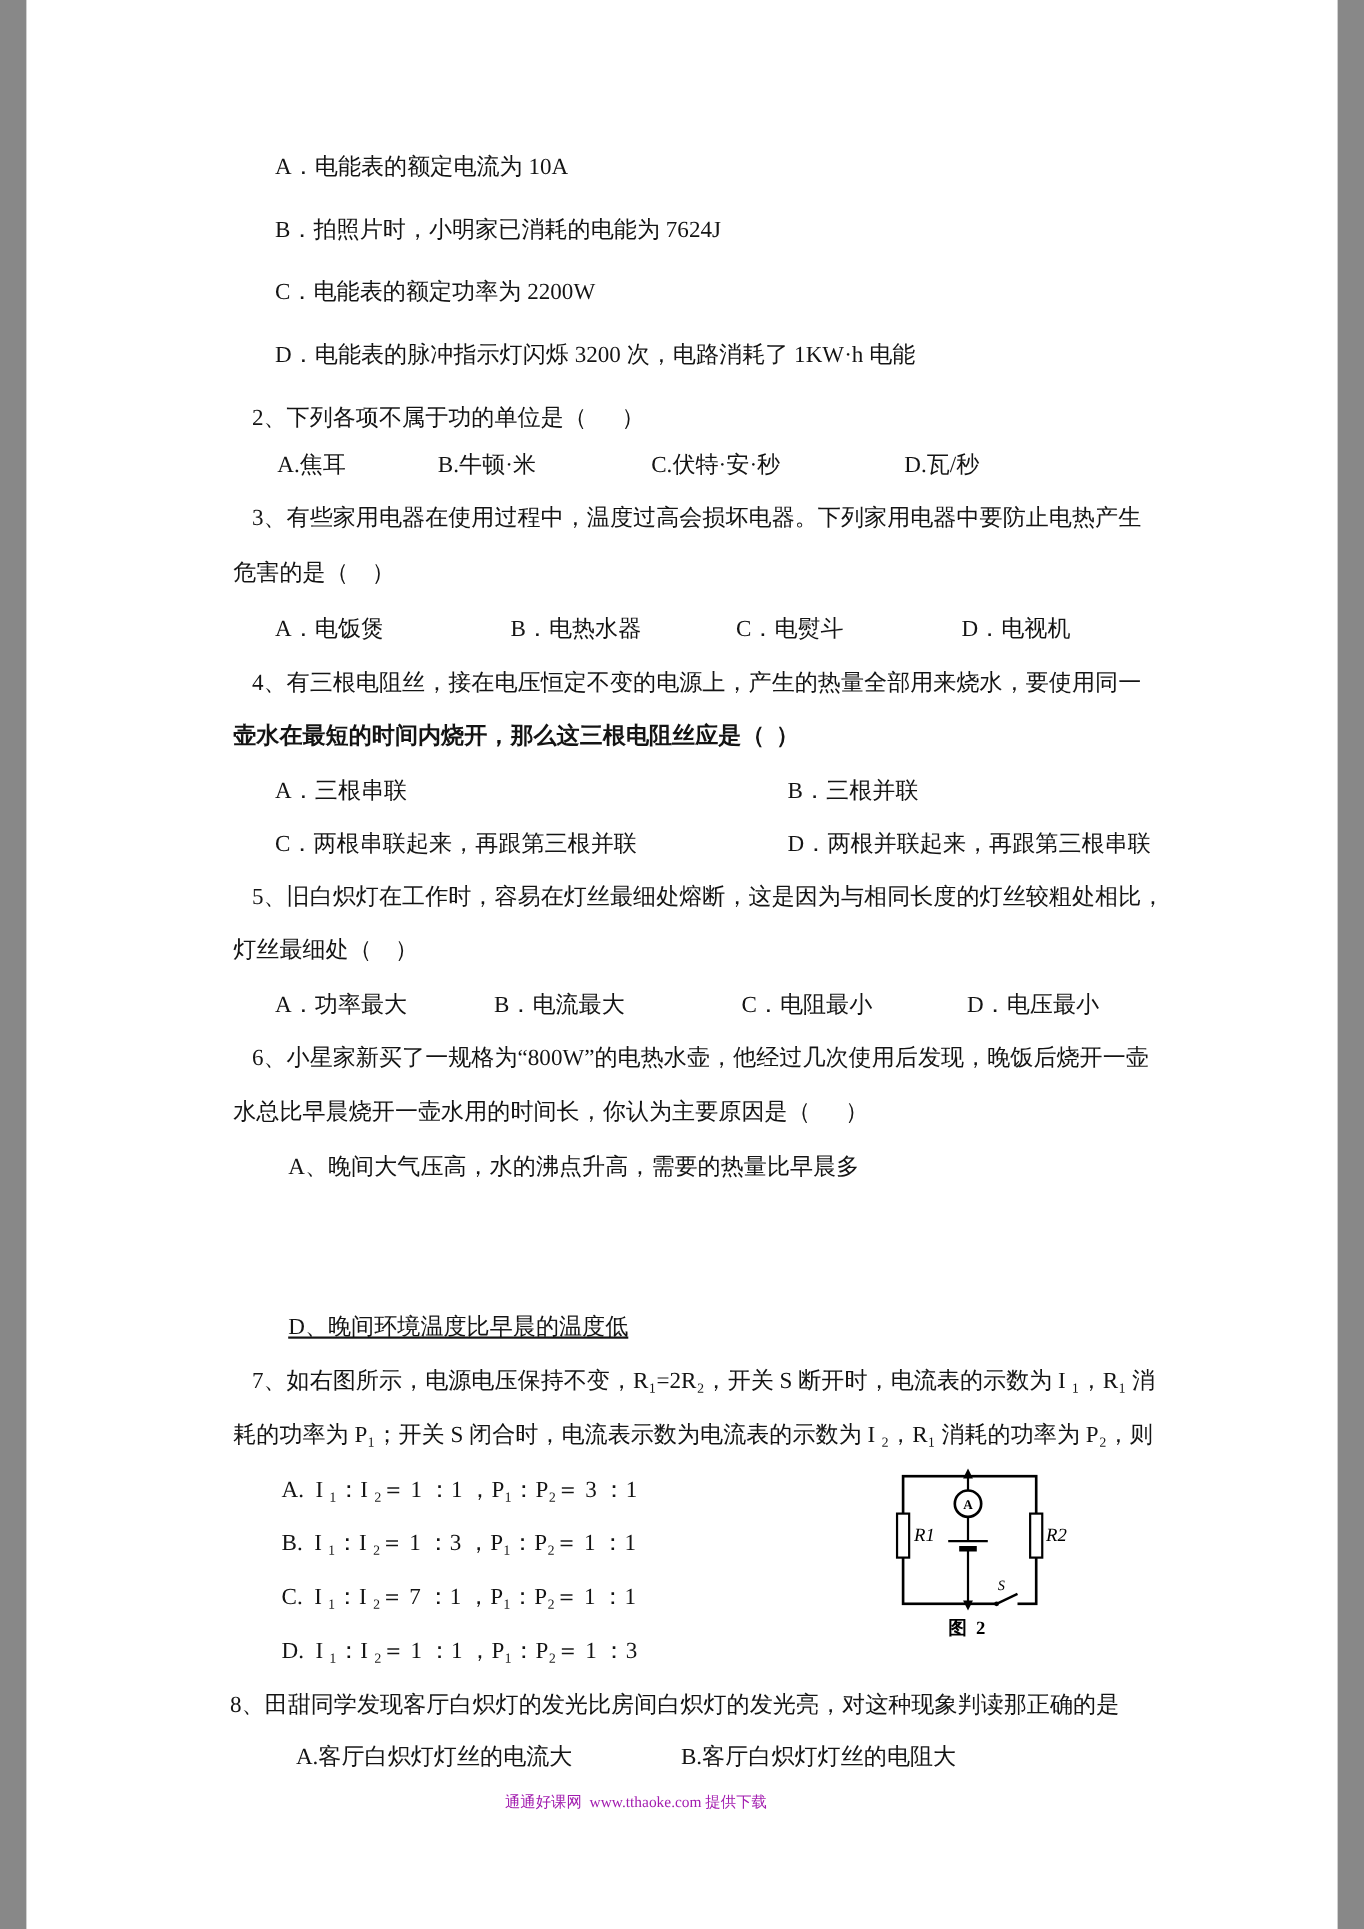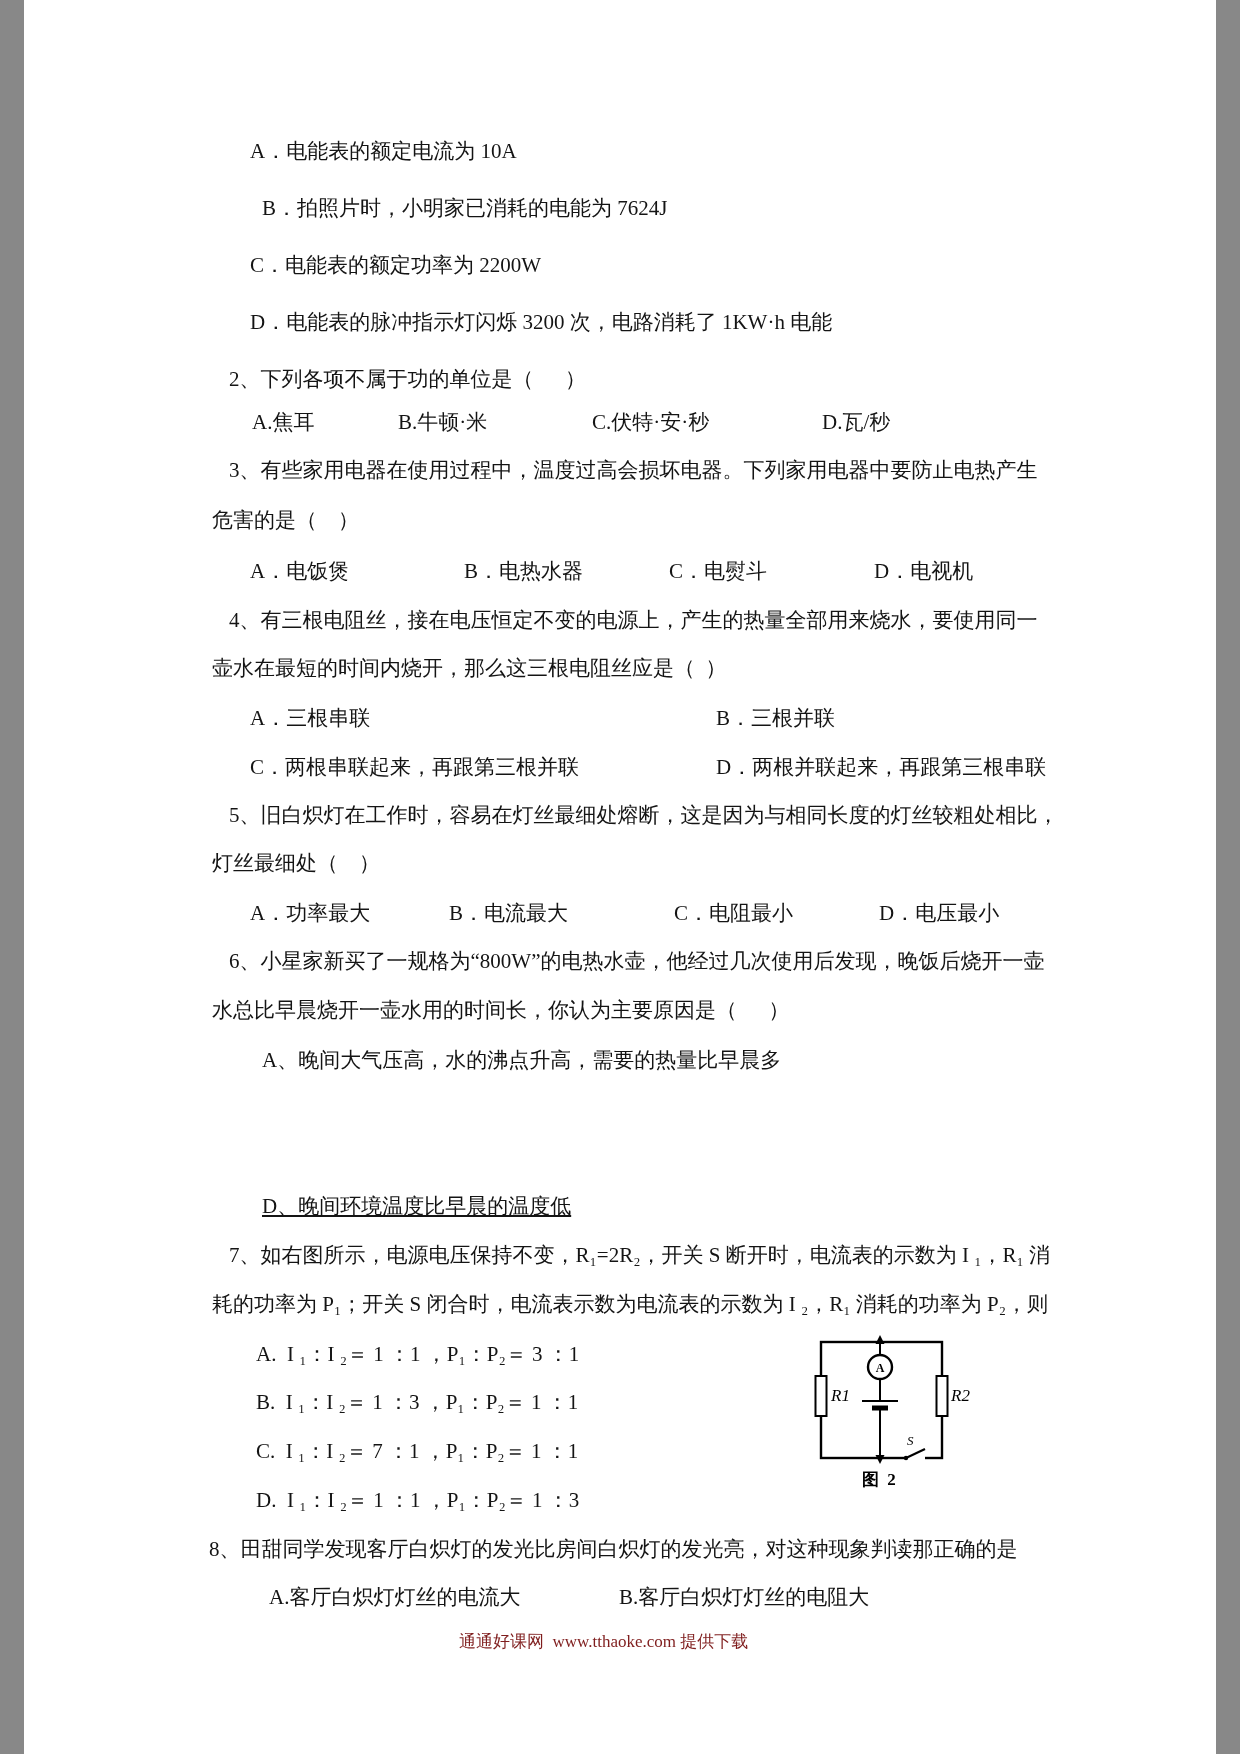--- a/index.html
+++ b/index.html
@@ -3,53 +3,53 @@
 <meta charset="utf-8">
 <style>
   html,body { margin:0; padding:0; background:#888; }
   .page {
     position:relative; width:1192px; height:1754px; margin:0 auto;
     background:#ffffff; overflow:hidden;
     font-family:"Liberation Serif","DejaVu Serif",serif;
     font-size:21px; color:#141414;
   }
   .line { position:absolute; white-space:pre; line-height:28px; }
-  .footer-line { position:absolute; white-space:pre; font-size:17px; color:#7f1d1d; }
+  .footer-line { position:absolute; white-space:pre; font-size:14px; color:#a21caf; }
   .figure { position:absolute; left:780px; top:1330px; width:190px; height:180px; }
   .figure svg { display:block; }
   .fig-caption {
     position:absolute; left:58px; top:138px; font-weight:bold;
     font-size:17px; letter-spacing:2px; color:#000;
   }
 </style>
 </head>
 <body>
 
 <div class="page">
 
   <div class="line" style="left:226px; top:137px;">A．电能表的额定电流为 10A</div>
-  <div class="line" style="left:238px; top:194px;">B．拍照片时，小明家已消耗的电能为 7624J</div>
+  <div class="line" style="left:226px; top:194px;">B．拍照片时，小明家已消耗的电能为 7624J</div>
   <div class="line" style="left:226px; top:251px;">C．电能表的额定功率为 2200W</div>
   <div class="line" style="left:226px; top:308px;">D．电能表的脉冲指示灯闪烁 3200 次，电路消耗了 1KW·h 电能</div>
 
   <div class="line" style="left:205px; top:365px;">2、下列各项不属于功的单位是（      ）</div>
   <div class="line" style="left:228px; top:408px;">A.焦耳</div>
   <div class="line" style="left:374px; top:408px;">B.牛顿·米</div>
   <div class="line" style="left:568px; top:408px;">C.伏特·安·秒</div>
   <div class="line" style="left:798px; top:408px;">D.瓦/秒</div>
 
   <div class="line" style="left:205px; top:456px;">3、有些家用电器在使用过程中，温度过高会损坏电器。下列家用电器中要防止电热产生</div>
   <div class="line" style="left:188px; top:506px;">危害的是（    ）</div>
   <div class="line" style="left:226px; top:557px;">A．电饭煲</div>
   <div class="line" style="left:440px; top:557px;">B．电热水器</div>
   <div class="line" style="left:645px; top:557px;">C．电熨斗</div>
   <div class="line" style="left:850px; top:557px;">D．电视机</div>
 
   <div class="line" style="left:205px; top:606px;">4、有三根电阻丝，接在电压恒定不变的电源上，产生的热量全部用来烧水，要使用同一</div>
-  <div class="line" style="left:188px; top:654px;">壶水在最短的时间内烧开，那么这三根电阻丝应是（  ）</div>
+  <div class="line" style="left:188px; top:654px;font-weight:bold;">壶水在最短的时间内烧开，那么这三根电阻丝应是（  ）</div>
   <div class="line" style="left:226px; top:704px;">A．三根串联</div>
   <div class="line" style="left:692px; top:704px;">B．三根并联</div>
   <div class="line" style="left:226px; top:753px;">C．两根串联起来，再跟第三根并联</div>
   <div class="line" style="left:692px; top:753px;">D．两根并联起来，再跟第三根串联</div>
 
   <div class="line" style="left:205px; top:801px;">5、旧白炽灯在工作时，容易在灯丝最细处熔断，这是因为与相同长度的灯丝较粗处相比，</div>
   <div class="line" style="left:188px; top:849px;">灯丝最细处（    ）</div>
   <div class="line" style="left:226px; top:899px;">A．功率最大</div>
   <div class="line" style="left:425px; top:899px;">B．电流最大</div>
   <div class="line" style="left:650px; top:899px;">C．电阻最小</div>

